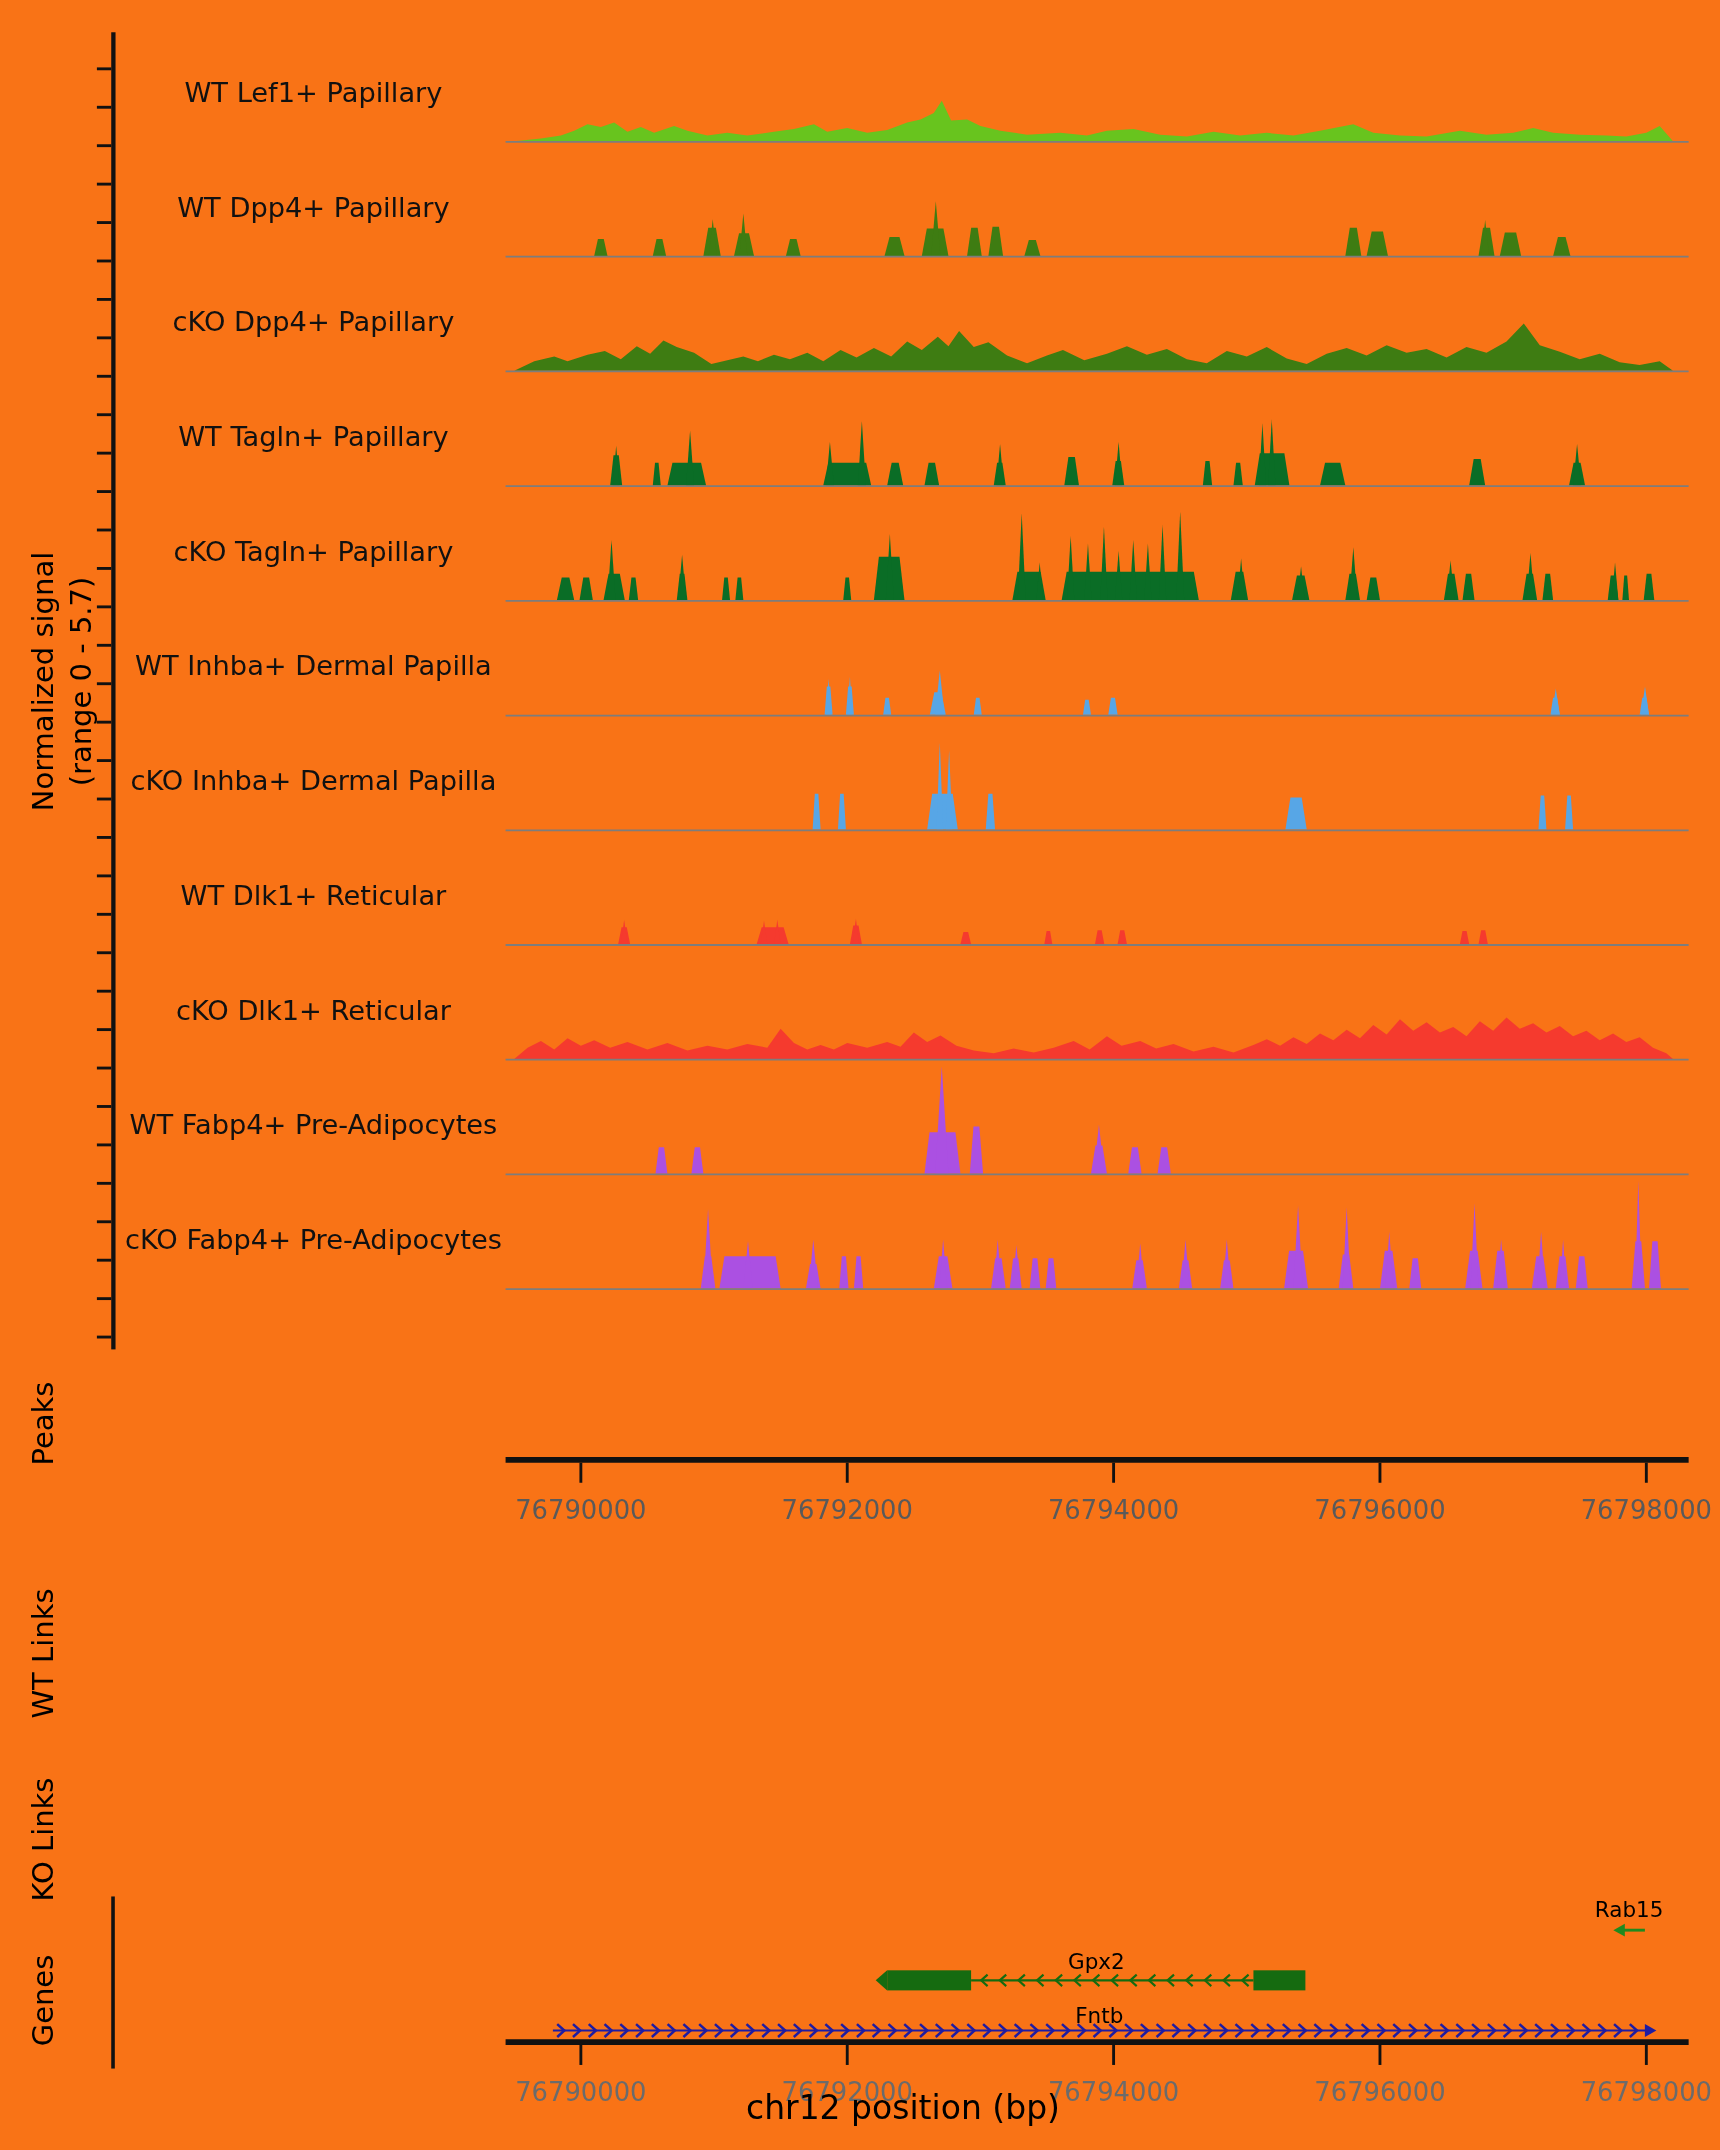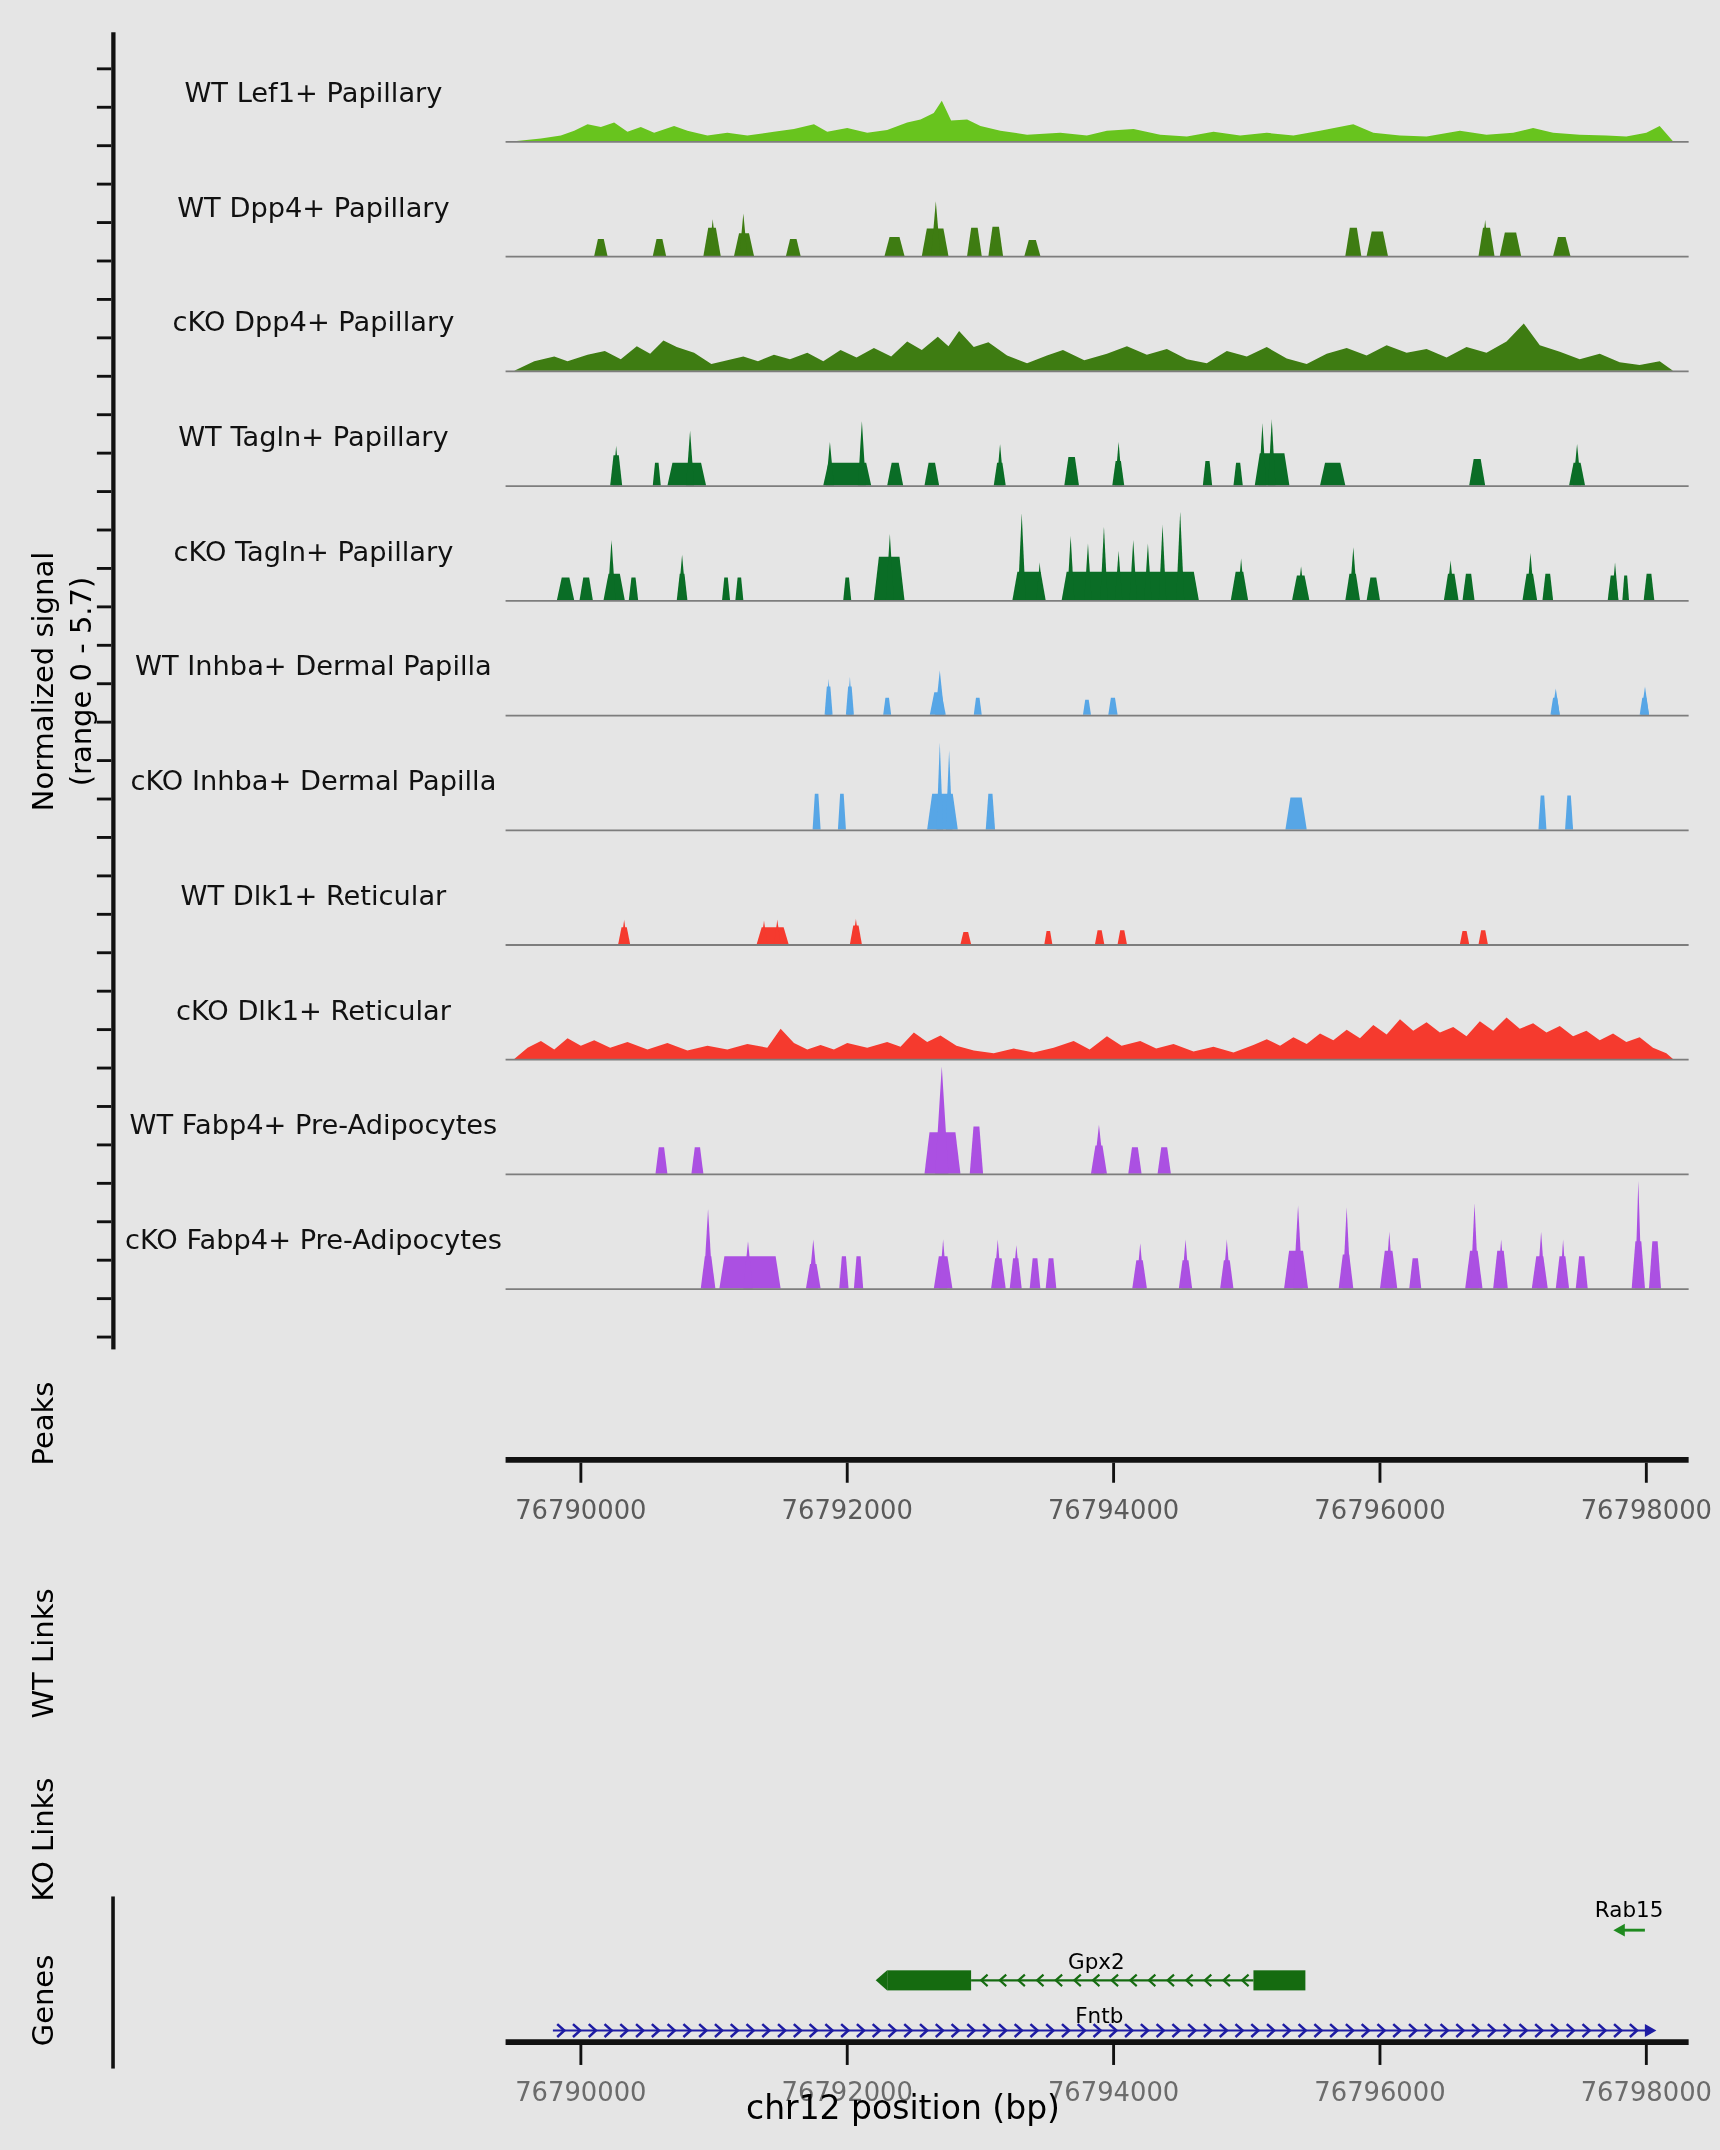--- a/index.html
+++ b/index.html
@@ -1,19 +1,19 @@
 <!DOCTYPE html>
 <html style="font-size:11.5px"><head>
 <meta charset="utf-8">
 <style>
   html,body{margin:0;padding:0;background:#ffffff;}
   .fig{
     position:relative;
     width:1721px;height:2151px;
-    background:#e5e5e5;
+    background:#f97316;
     font-family:"DejaVu Sans", sans-serif;
     overflow:hidden;
   }
   .fig svg{position:absolute;left:0;top:0;}
   .rot{
     position:absolute;
     width:574px;height:33px;
     line-height:33px;
     text-align:center;
     transform:rotate(-90deg);

